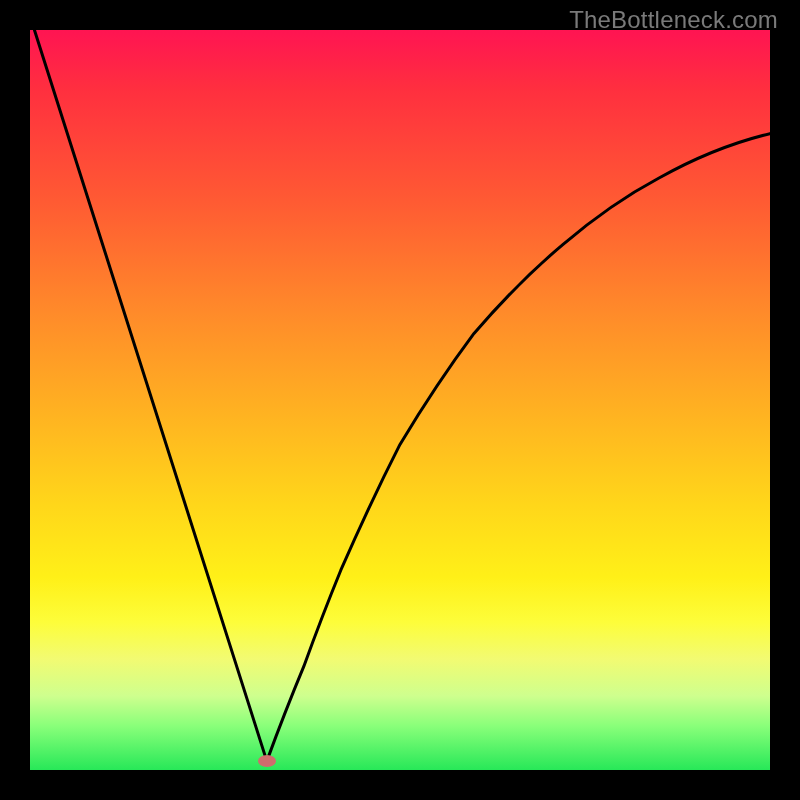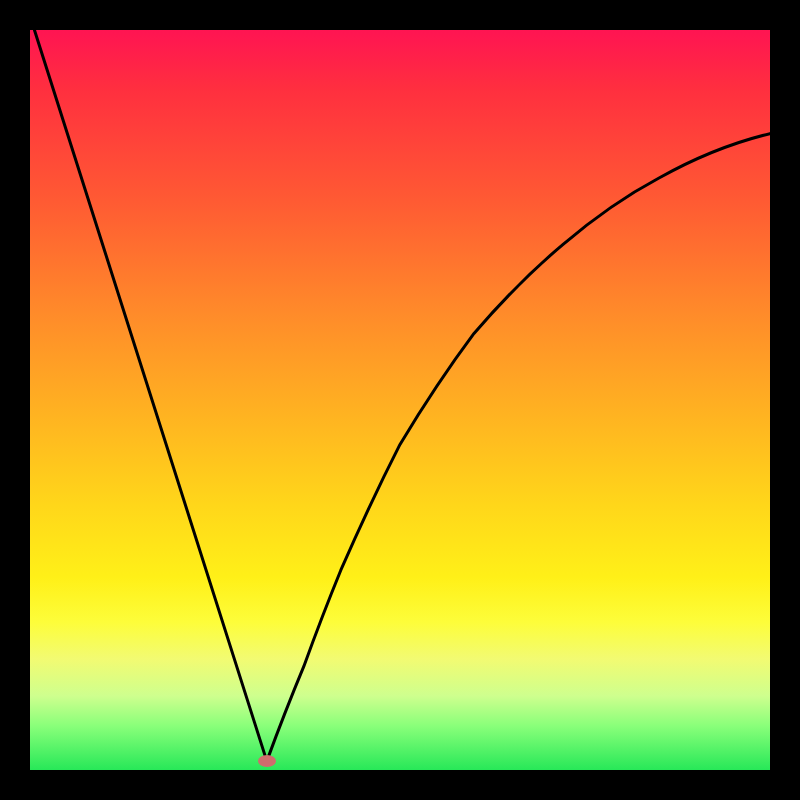--- a/index.html
+++ b/index.html
@@ -56,19 +56,20 @@
     left: 0; top: 0;
     width: 740px;
     height: 740px;
     z-index: 2;
   }
 </style>
 </head>
 <body>
 
 <div class="outer">
+  <div class="watermark">TheBottleneck.com</div>
   <div class="plot">
     <svg class="curve" viewBox="0 0 740 740" preserveAspectRatio="none">
       <path id="curve-path" fill="none" stroke="#000" stroke-width="3" stroke-linecap="round" stroke-linejoin="round" d="M 4.44 0 L 236.8 731.12 L 236.8 731.12 Q 255.3 680.8 273.8 636.4 Q 292.3 585.3399999999999 310.8 540.1999999999999 Q 340.4 472.56399999999996 370 414.40000000000003 Q 407 352.98 444 303.40000000000003 Q 488.4 251.89600000000002 532.8 214.60000000000002 Q 580.9 173.604 629 147.99999999999997 Q 684.5 116.91999999999999 740 103.60000000000001"></path>
     </svg>
     <div id="marker" class="marker" style="left: 236.8px; top: 731.12px; background: rgb(207, 109, 109);"></div>
   </div>
 </div>
 
 </body></html>

